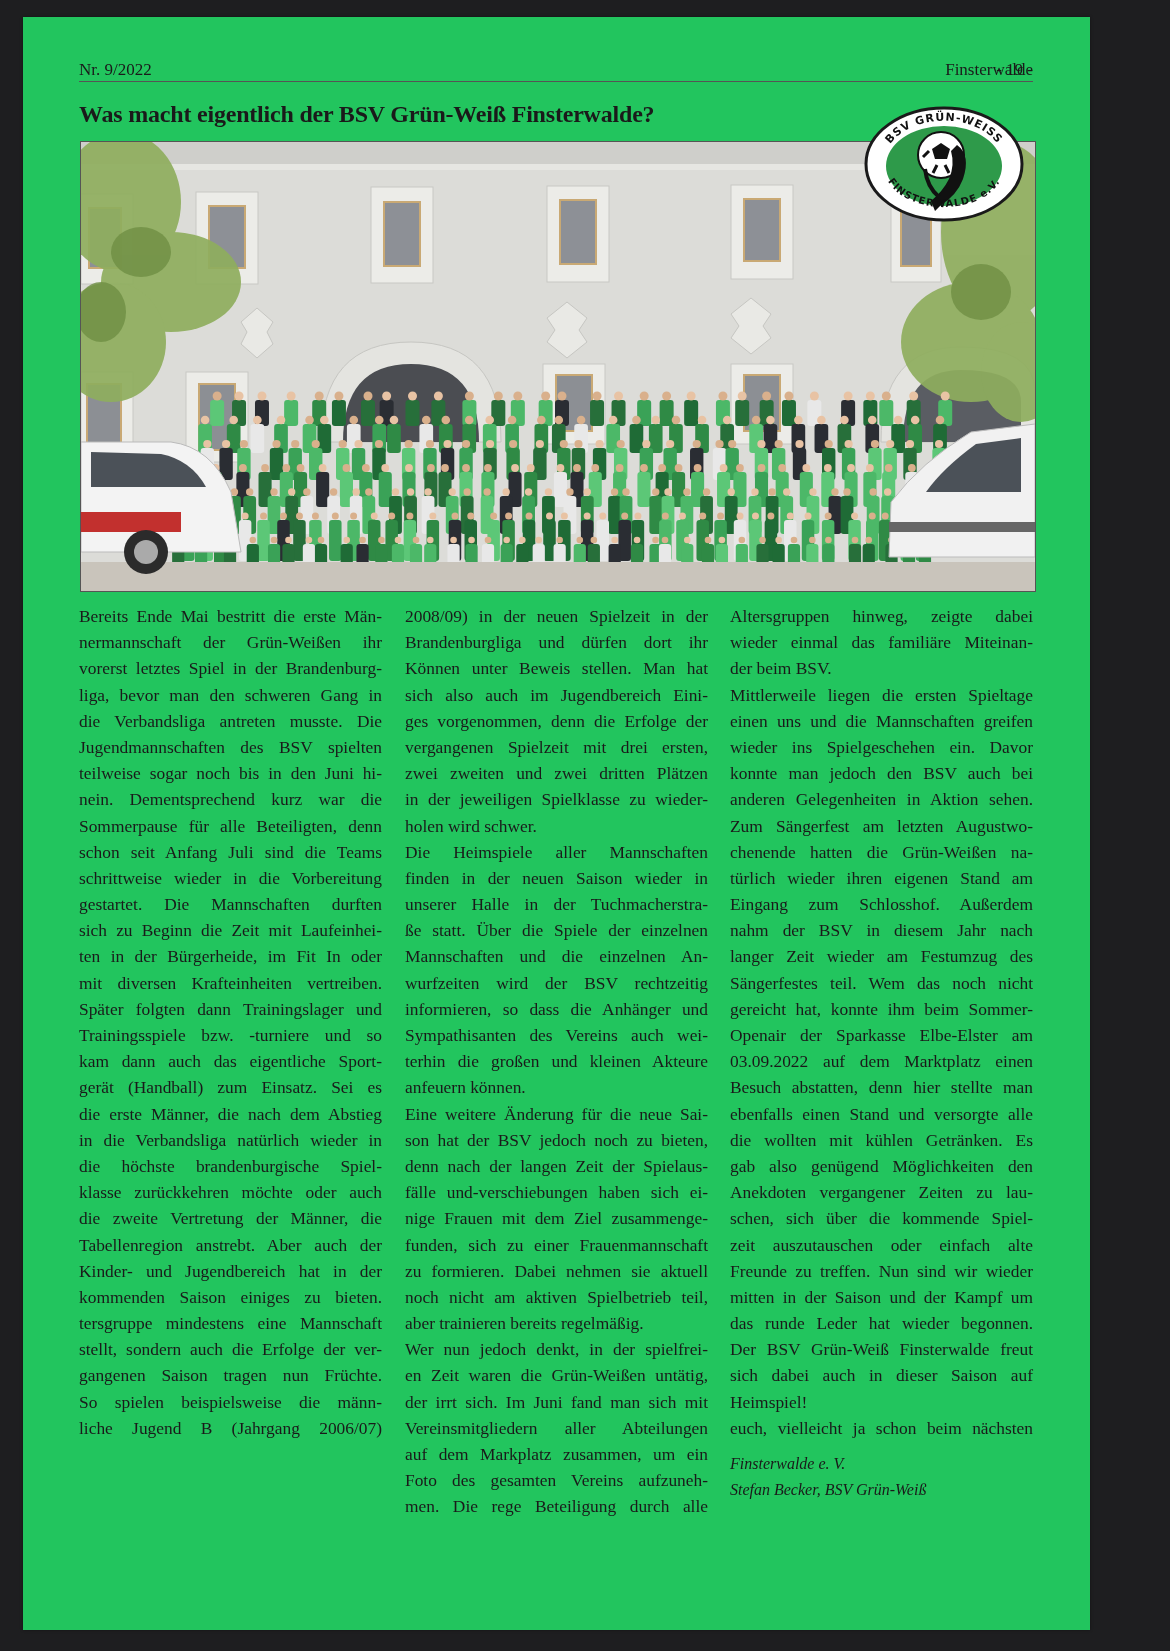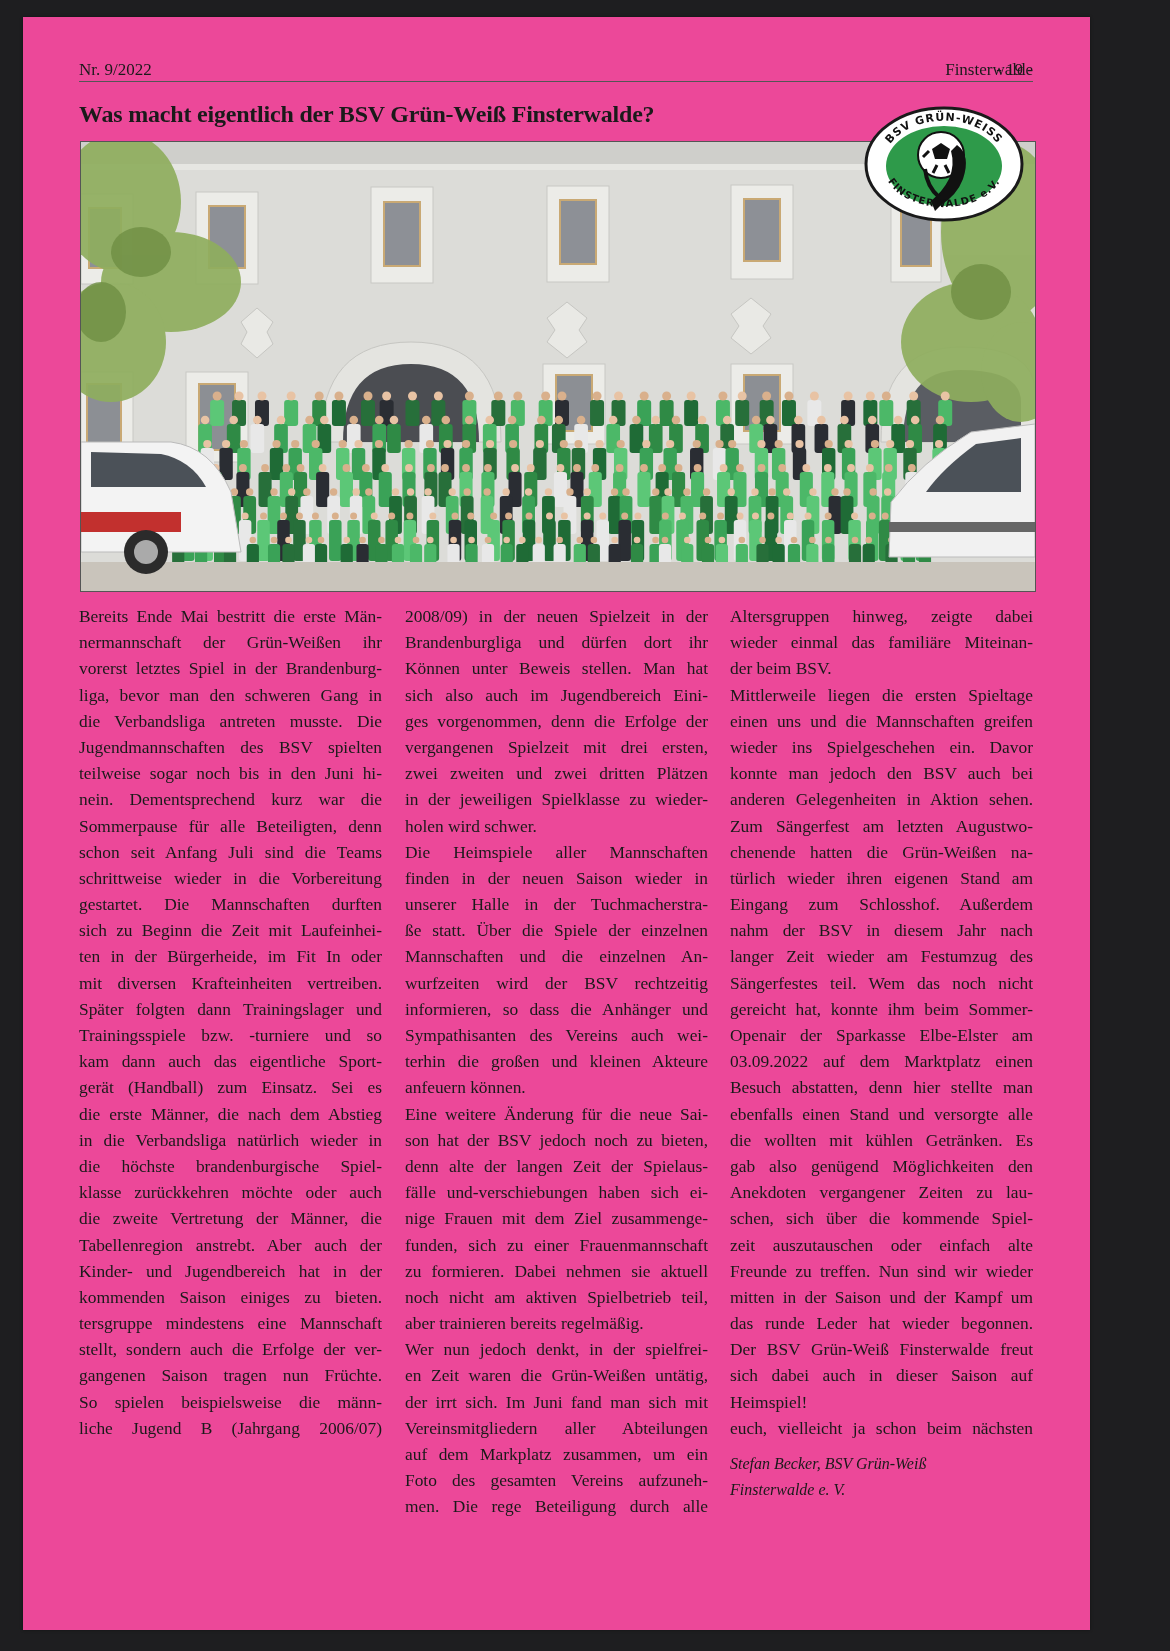--- a/index.html
+++ b/index.html
@@ -8,21 +8,21 @@
     background: #1e1e20;
     position: relative;
     overflow: hidden;
     font-family: "Liberation Serif", "DejaVu Serif", serif;
     color: #1a1a1a;
   }
   .page {
     position: absolute;
     left: 23px; top: 17px;
     width: 1067px; height: 1613px;
-    background: #ec4899;
+    background: #22c55e;
     box-shadow: 0 0 3px rgba(0,0,0,0.4);
   }
   .running-head {
     position: absolute;
     left: 56px; top: 42px;
     width: 954px; height: 22px;
     font-size: 17px;
     line-height: 22px;
     border-bottom: 1.5px solid #555;
   }
@@ -751,21 +751,21 @@
         <span class="line">unserer Halle in der Tuchmacherstra-</span>
         <span class="line">ße statt. Über die Spiele der einzelnen</span>
         <span class="line">Mannschaften und die einzelnen An-</span>
         <span class="line">wurfzeiten wird der BSV rechtzeitig</span>
         <span class="line">informieren, so dass die Anhänger und</span>
         <span class="line">Sympathisanten des Vereins auch wei-</span>
         <span class="line">terhin die großen und kleinen Akteure</span>
         <span class="line last">anfeuern können.</span>
         <span class="line">Eine weitere Änderung für die neue Sai-</span>
         <span class="line">son hat der BSV jedoch noch zu bieten,</span>
-        <span class="line">denn alte der langen Zeit der Spielaus-</span>
+        <span class="line">denn nach der langen Zeit der Spielaus-</span>
         <span class="line">fälle und-verschiebungen haben sich ei-</span>
         <span class="line">nige Frauen mit dem Ziel zusammenge-</span>
         <span class="line">funden, sich zu einer Frauenmannschaft</span>
         <span class="line">zu formieren. Dabei nehmen sie aktuell</span>
         <span class="line">noch nicht am aktiven Spielbetrieb teil,</span>
         <span class="line last">aber trainieren bereits regelmäßig.</span>
         <span class="line">Wer nun jedoch denkt, in der spielfrei-</span>
         <span class="line">en Zeit waren die Grün-Weißen untätig,</span>
         <span class="line">der irrt sich. Im Juni fand man sich mit</span>
         <span class="line">Vereinsmitgliedern aller Abteilungen</span>
@@ -802,18 +802,18 @@
           <span class="line">zeit auszutauschen oder einfach alte</span>
           <span class="line">Freunde zu treffen. Nun sind wir wieder</span>
           <span class="line">mitten in der Saison und der Kampf um</span>
           <span class="line">das runde Leder hat wieder begonnen.</span>
           <span class="line">Der BSV Grün-Weiß Finsterwalde freut</span>
           <span class="line">sich dabei auch in dieser Saison auf</span>
           <span class="line last">Heimspiel!</span>
           <span class="line">euch, vielleicht ja schon beim nächsten</span>
         </div>
       <div class="signature">
+        <span>Finsterwalde e. V.</span>
         <span>Stefan Becker, BSV Grün-Weiß</span>
-        <span>Finsterwalde e. V.</span>
       </div>
     </div>
   </div>
 </div>
 
 </body></html>

